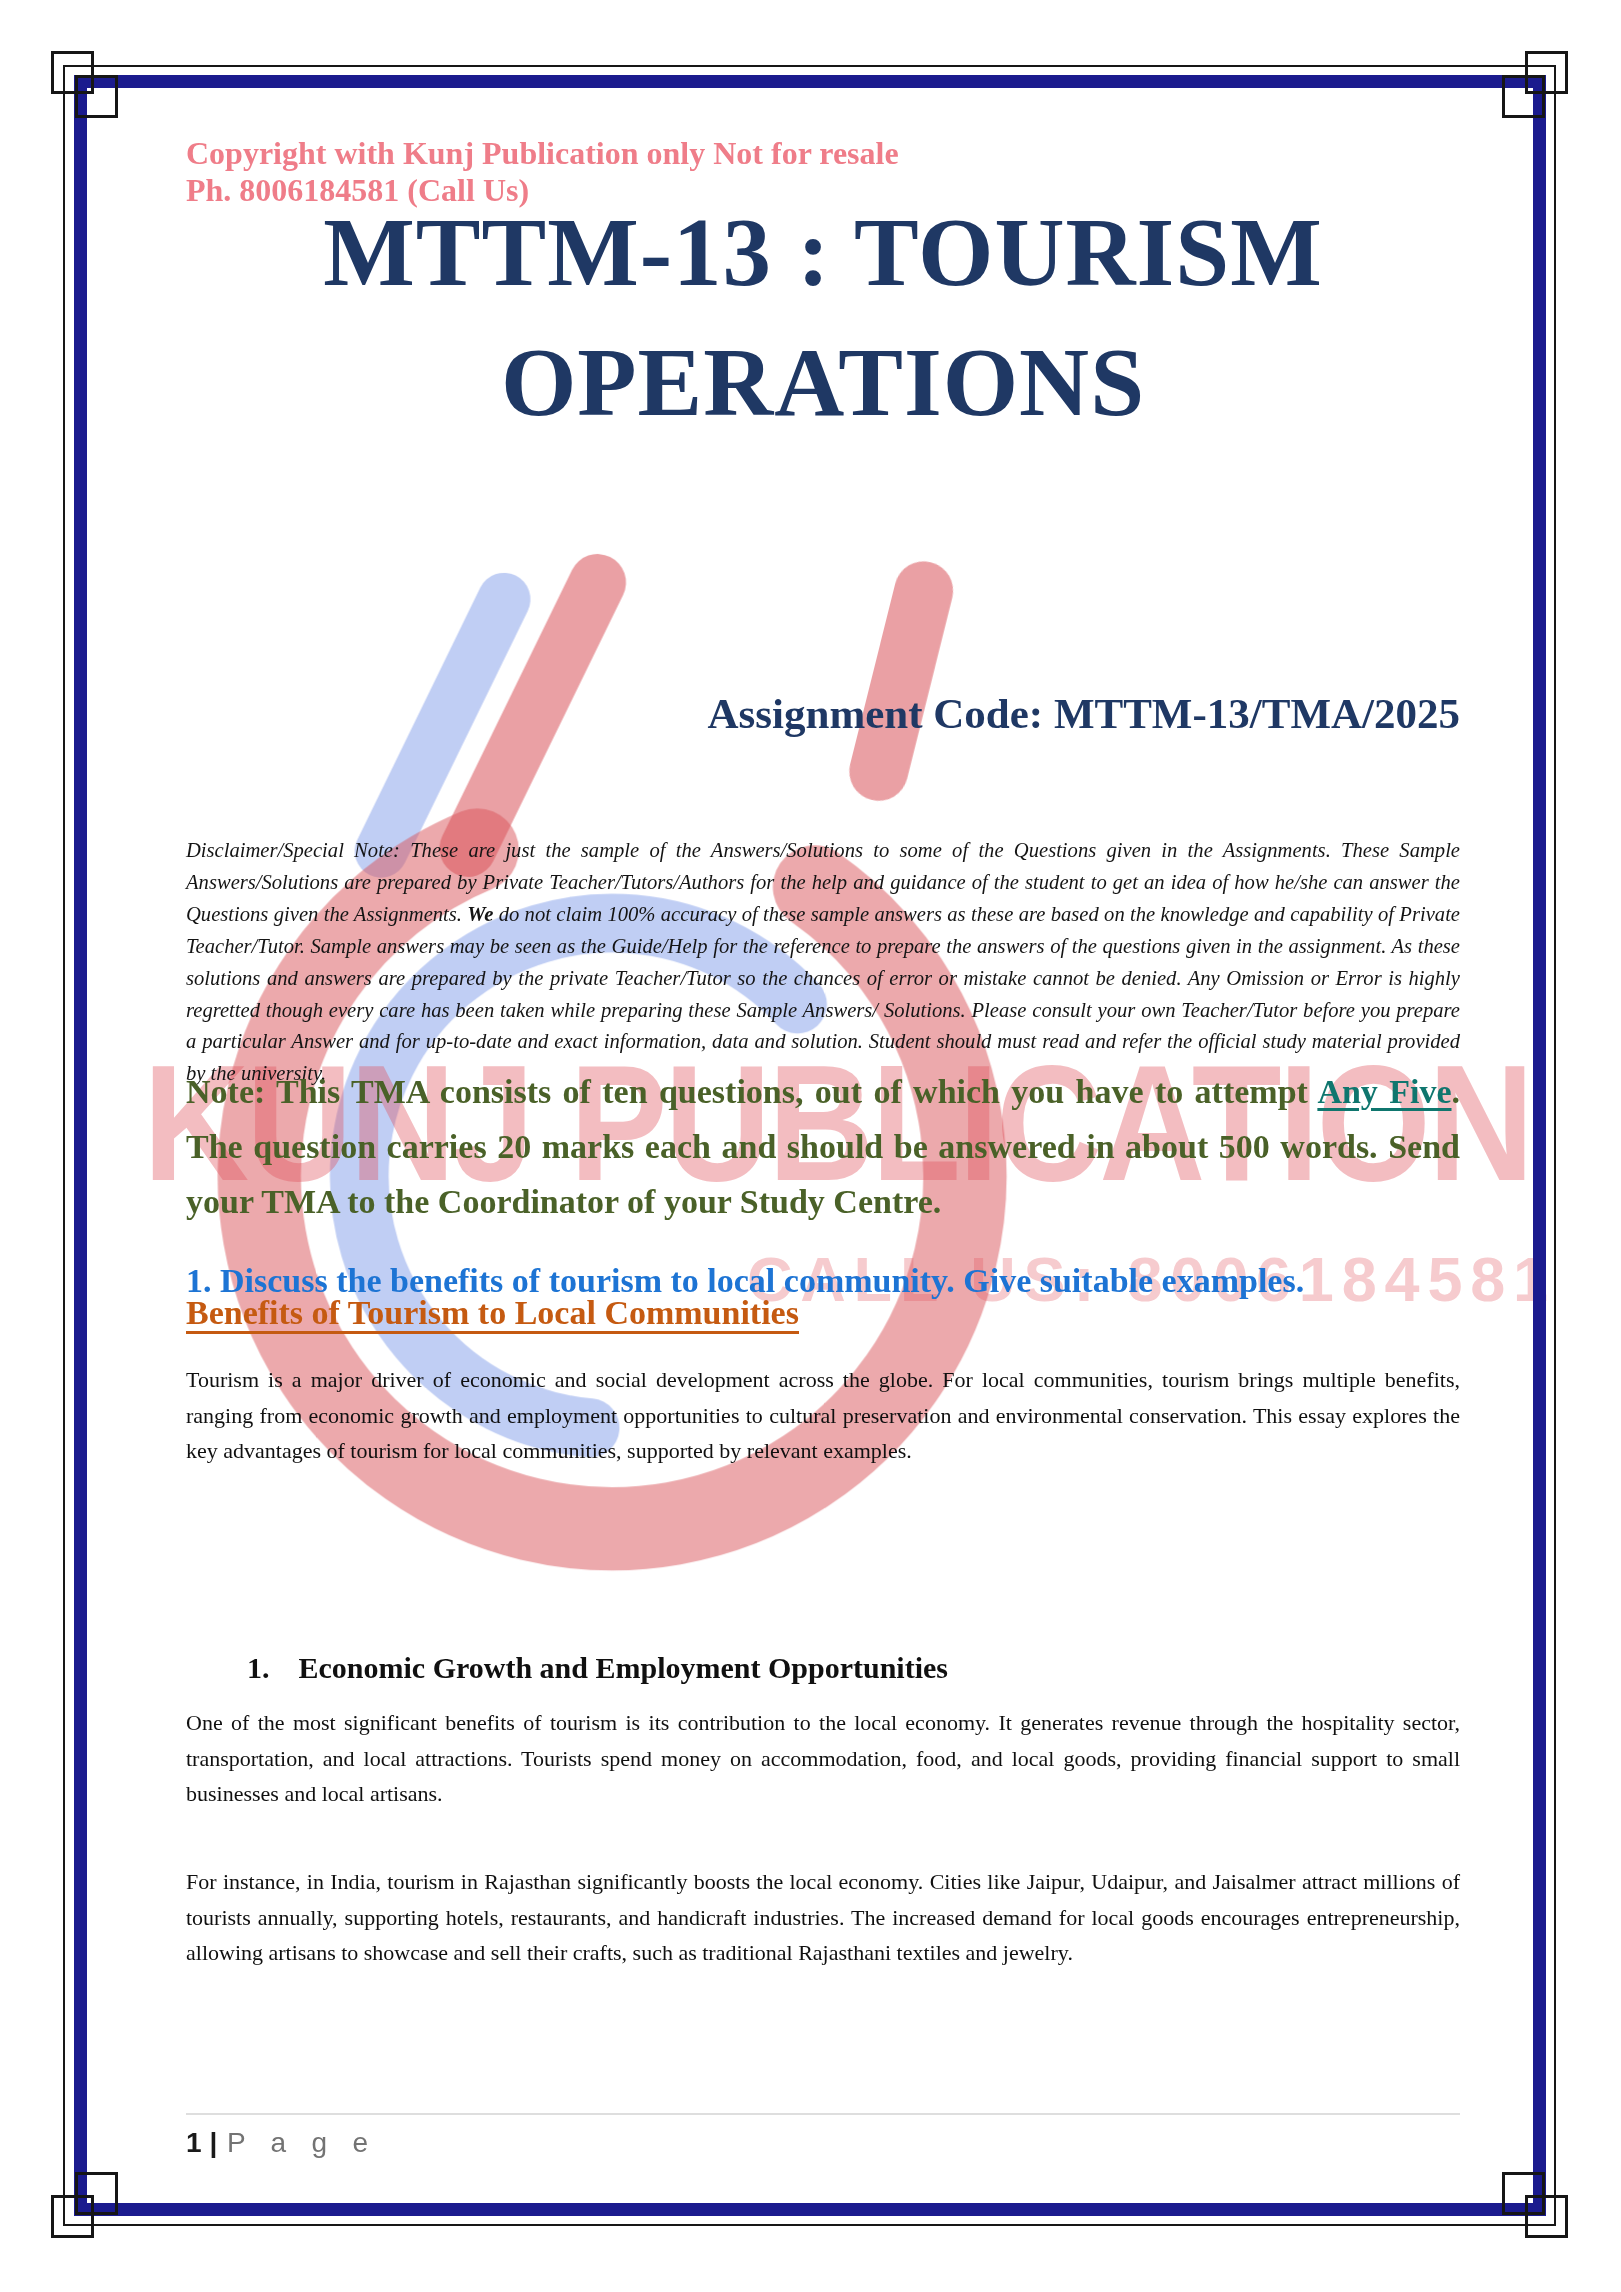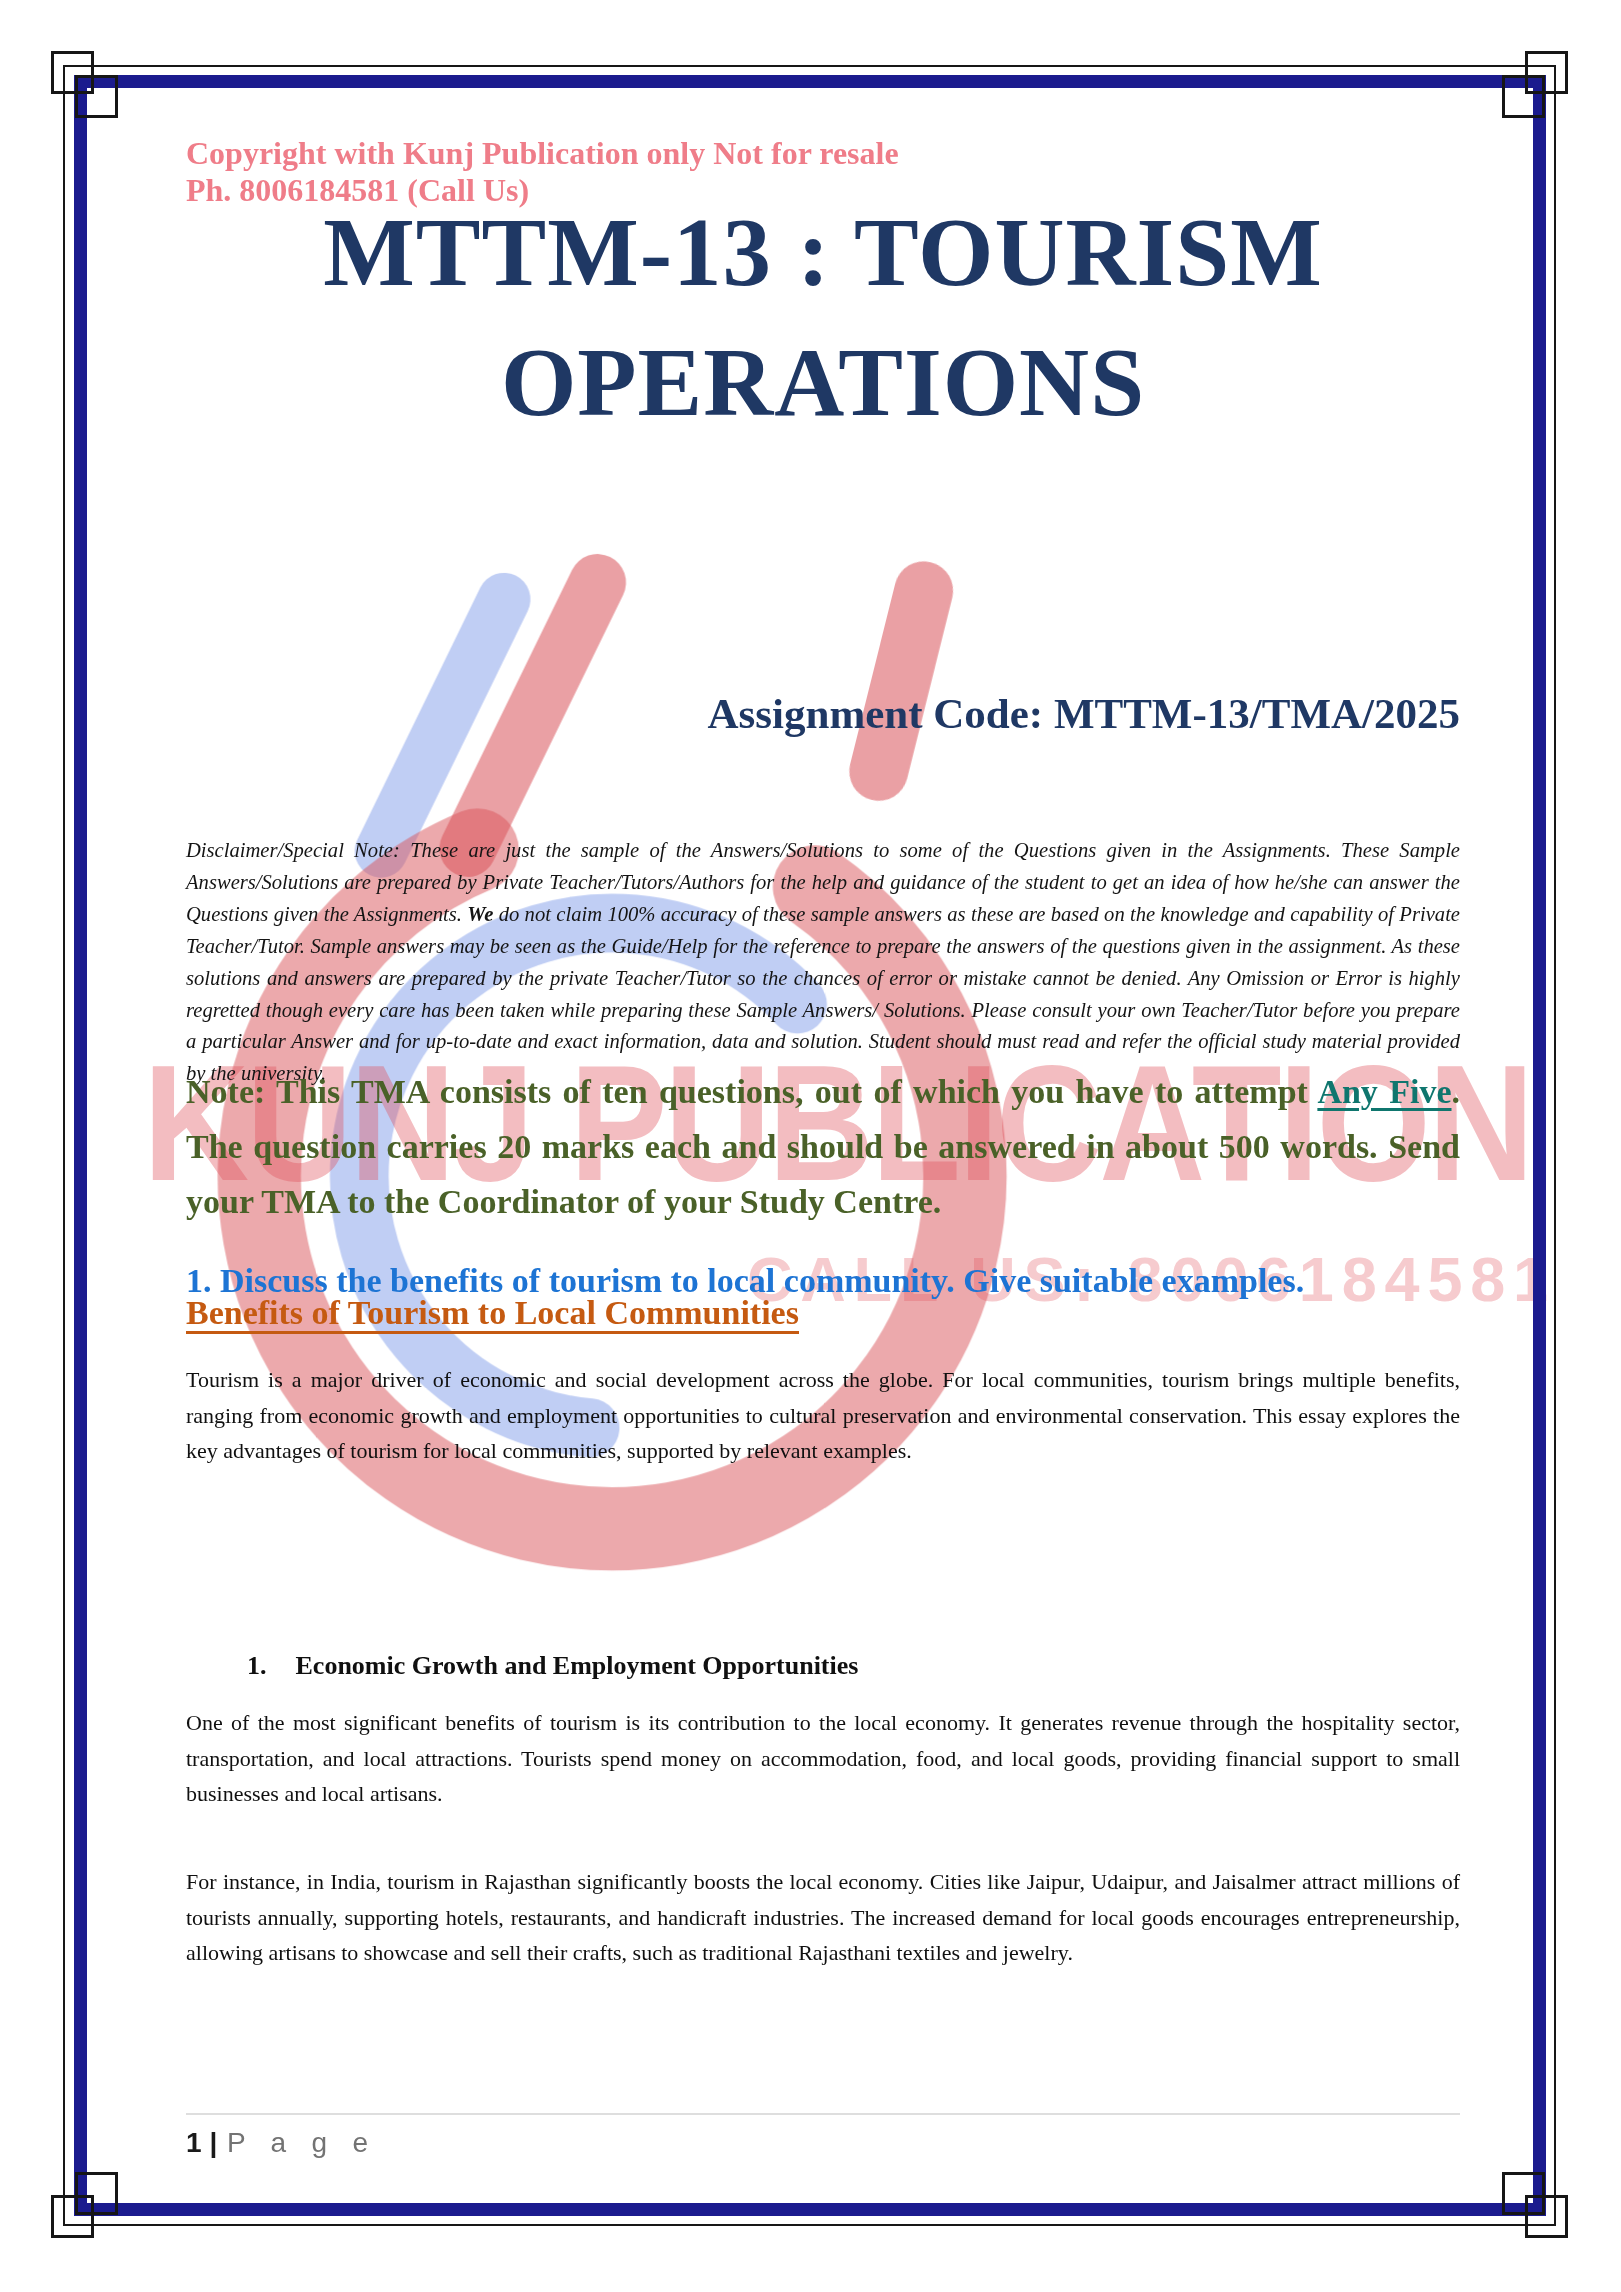--- a/index.html
+++ b/index.html
@@ -82,21 +82,21 @@
   .question{
     top:1223px;font-size:34px;font-weight:bold;color:#1d74d4;line-height:1.5;margin-top:32px;
   }
   .sec-head{top:1294px;font-size:34px;font-weight:bold;color:#c55a11;}
   .sec-head span{border-bottom:3.9px solid #c55a11;padding-bottom:0;}
   .para{
     font-size:22px;line-height:1.62;text-align:justify;color:#101010;
   }
   .p-intro{top:1362px;}
   .sub-head{
-    top:1651px;font-size:26px;font-weight:bold;color:#101010;
+    top:1651px;font-size:30px;font-weight:bold;color:#101010;
     padding-left:61px;box-sizing:border-box;
   }
   .sub-head .num{margin-right:29px;}
   .p-economic{top:1705px;}
   .p-example{top:1864px;}
 
   .footer-rule{top:2113px;border-top:2px solid #dedede;height:0;}
   .footer{
     top:2127px;font-family:"Liberation Sans", sans-serif;font-size:28px;color:#1a1a1a;
   }

